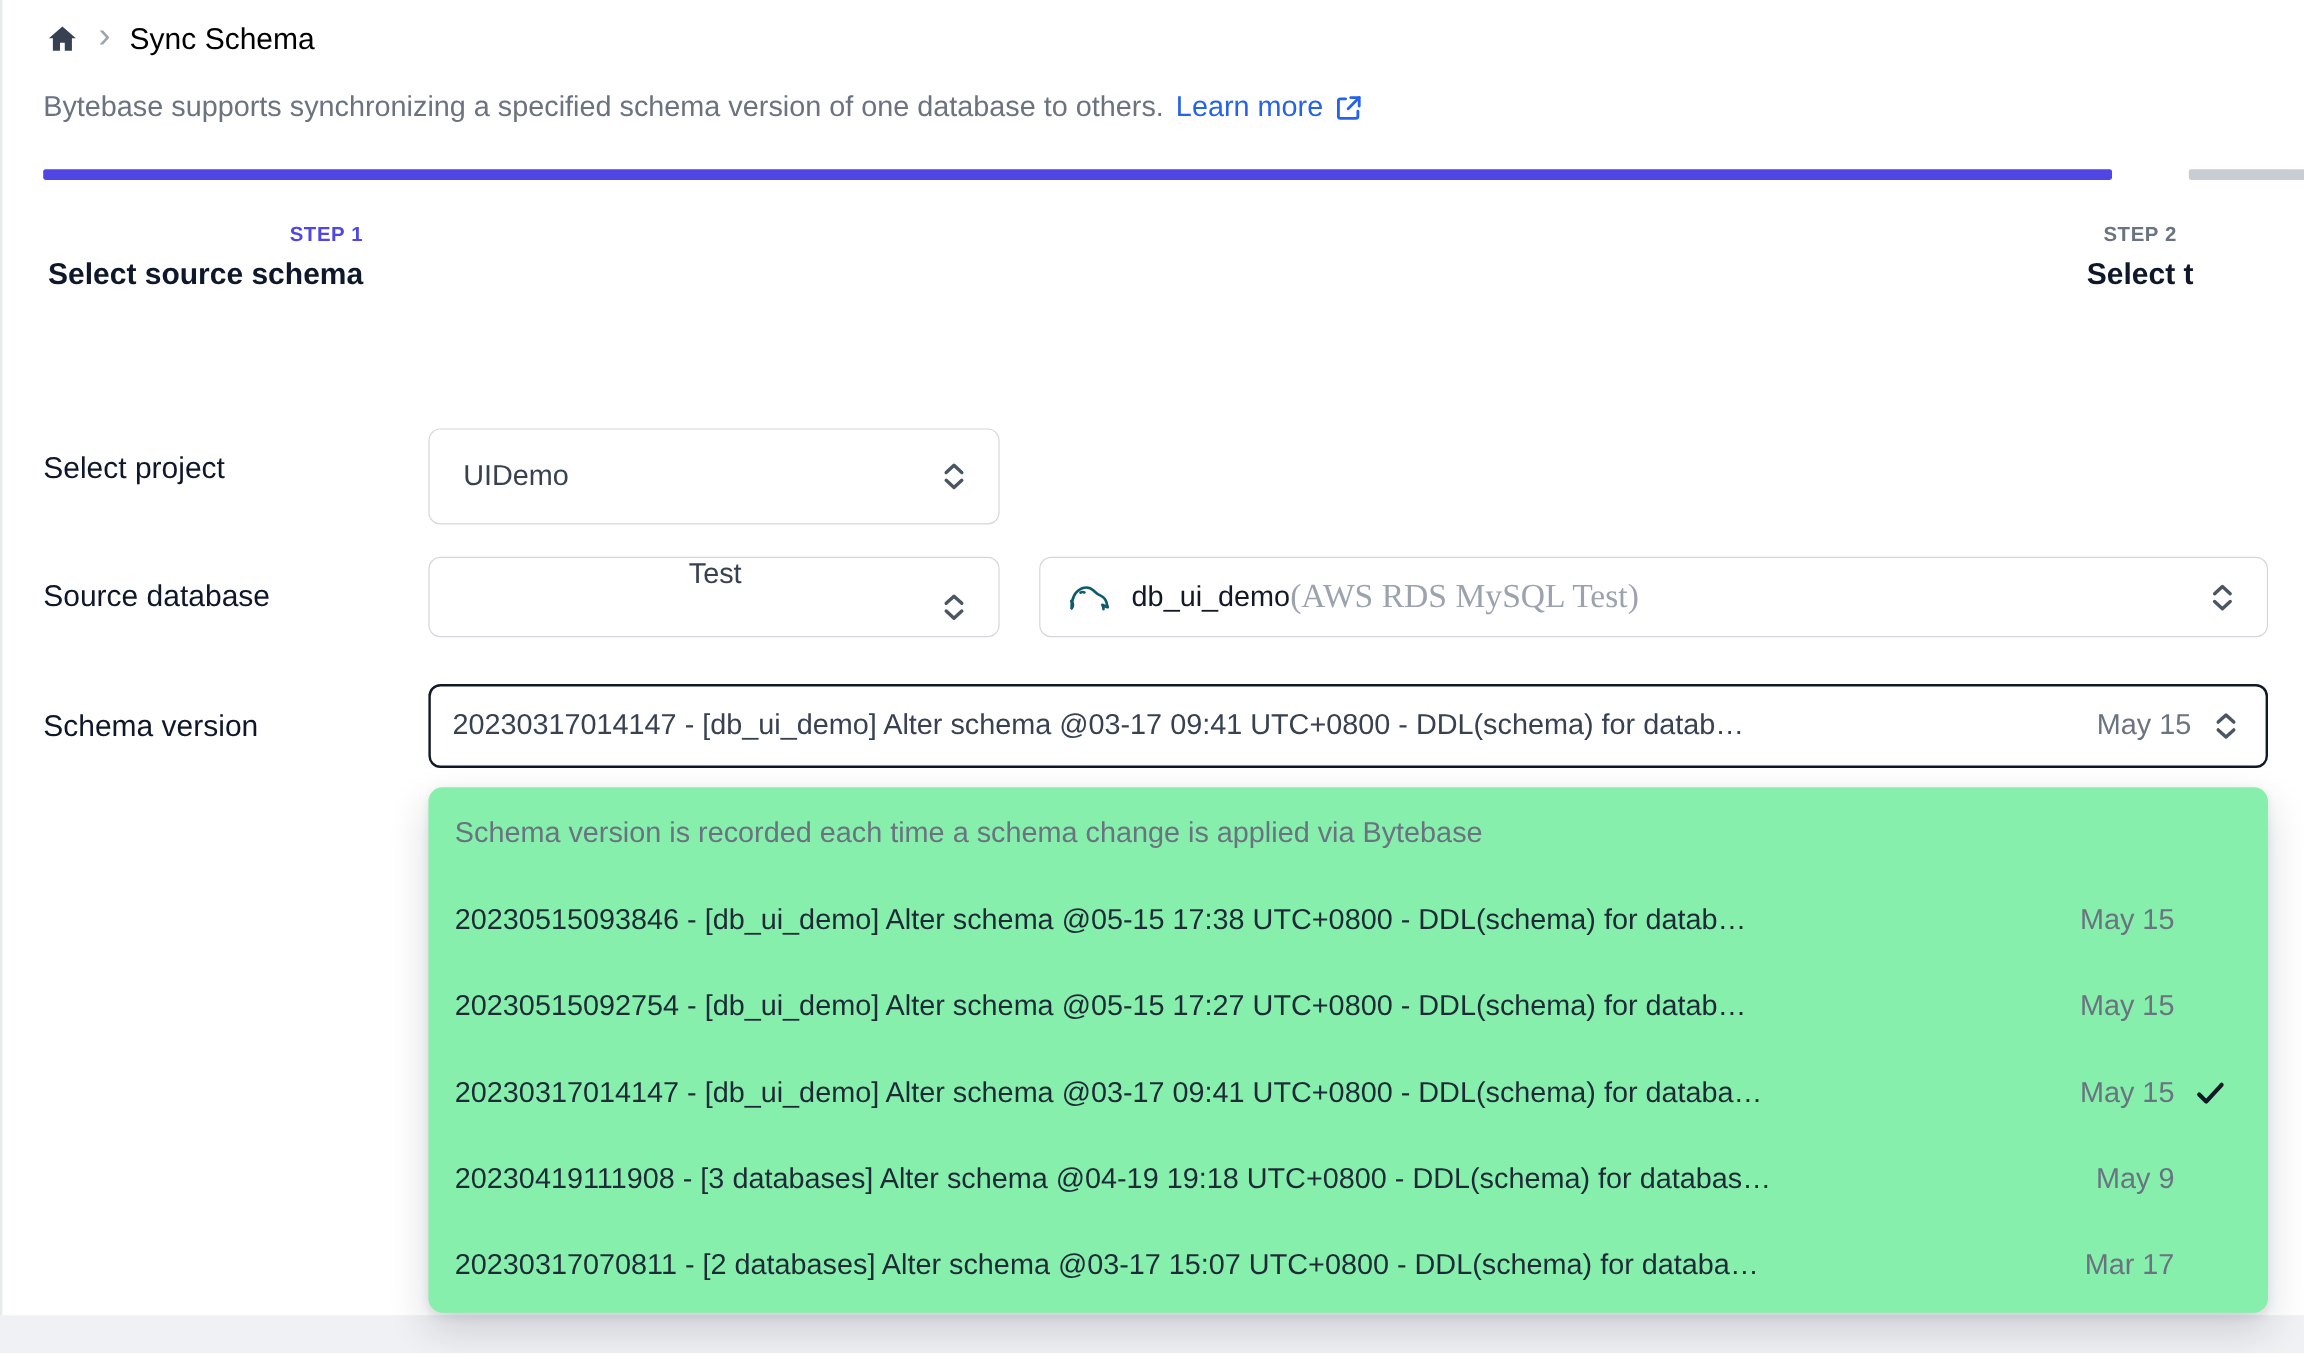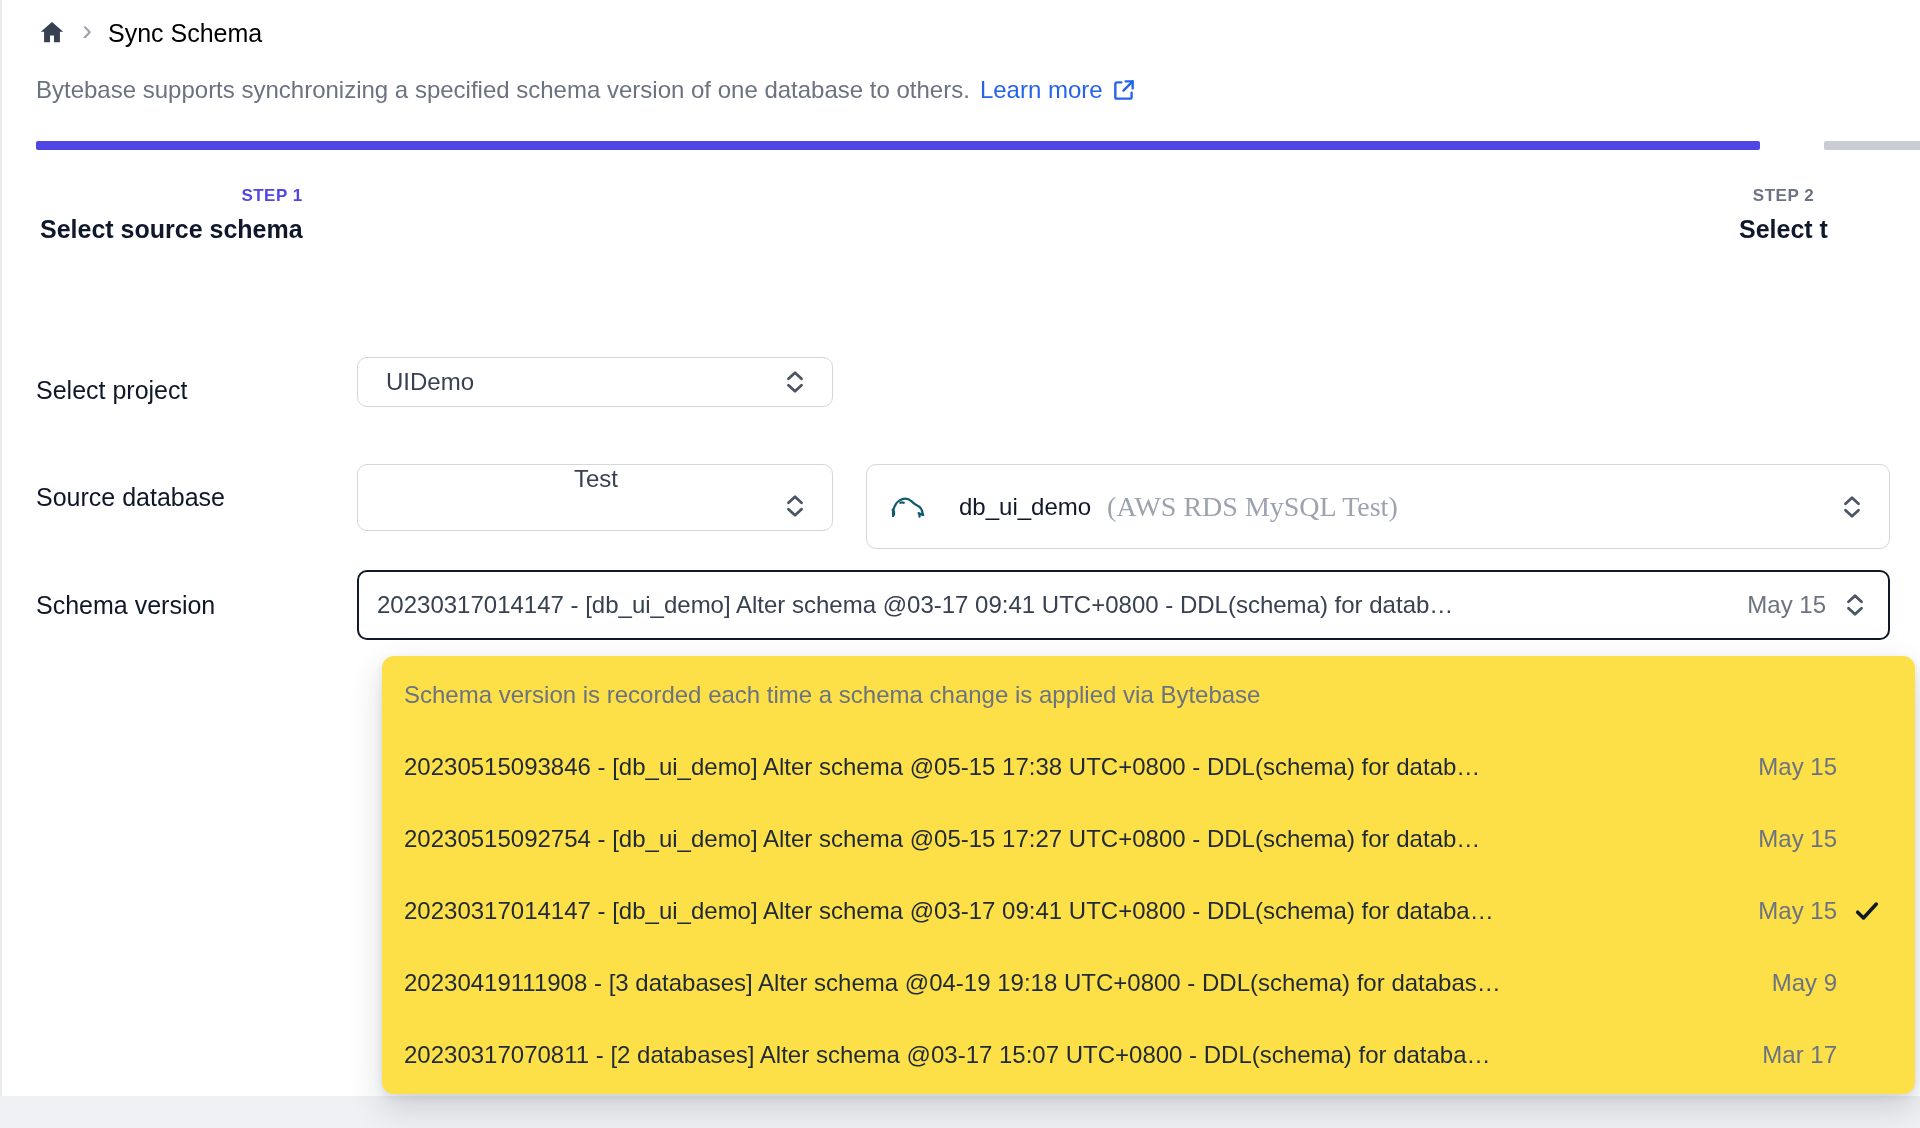--- a/index.html
+++ b/index.html
@@ -31,37 +31,37 @@
   .step-title{font-size:25px;font-weight:700;color:#0f172a;margin-top:9px;}
 
   
   .form-label{position:absolute;left:36px;display:flex;align-items:center;font-size:25px;font-weight:500;color:#0f172a;}
   .sel{position:absolute;box-sizing:border-box;background:#fff;border:1px solid #d3d6db;border-radius:10px;
        display:flex;align-items:center;cursor:pointer;}
   .sel-value{font-size:24px;color:#374151;}
   .chev{flex:none;margin-left:auto;}
 
   #label-project{top:357px;height:66px;}
-  #sel-project{left:357px;top:357px;width:476px;height:50px;padding:0 26px 0 28px;}
+  #sel-project{left:357px;top:357px;width:476px;height:80px;padding:0 26px 0 28px;}
 
   #label-source{top:464px;height:67px;}
   #sel-env{left:357px;top:464px;width:476px;height:67px;padding:0 26px 0 28px;flex-direction:column;}
-  #sel-db{left:866px;top:464px;width:1024px;height:85px;padding:0 26px 0 22px;gap:16px;}
+  #sel-db{left:866px;top:464px;width:1024px;height:67px;padding:0 26px 0 22px;gap:0;}
   .db-name{font-size:24px;color:#111827;margin-left:16px;white-space:nowrap;}
   .db-instance{font-size:28px;color:#9ca3af;white-space:nowrap;font-family:Liberation Serif, serif;}
 
   #label-version{top:570px;height:70px;}
   #sel-version{left:357px;top:570px;width:1533px;height:70px;border:2px solid #111827;padding:0 22px 0 18px;}
   .sel-long-text{flex:1;white-space:nowrap;overflow:hidden;font-size:24px;color:#374151;}
   .sel-date{font-size:24px;color:#6b7280;margin:0 18px 0 16px;white-space:nowrap;}
 
   
   .panel{position:absolute;left:357px;top:656px;width:1533px;height:438px;box-sizing:border-box;
-         background:#fde047;border-radius:12px;padding:3px 0;z-index:5;
-         box-shadow:0 14px 34px rgba(15,23,42,.16),0 3px 8px rgba(15,23,42,.08);margin-left:25px;}
+         background:#86efac;border-radius:12px;padding:3px 0;z-index:5;
+         box-shadow:0 14px 34px rgba(15,23,42,.16),0 3px 8px rgba(15,23,42,.08);}
   .note{height:72px;display:flex;align-items:center;padding:0 22px;font-size:24px;color:#6b7280;white-space:nowrap;overflow:hidden;}
   .opt{height:72px;display:flex;align-items:center;padding:0 26px 0 22px;font-size:24px;color:#1f2937;cursor:pointer;}
   .opt-text{flex:1;white-space:nowrap;overflow:hidden;}
   .opt-date{color:#6b7280;margin-right:8px;white-space:nowrap;}
   .opt-check{width:44px;display:flex;justify-content:center;flex:none;}
 
   .bottom-strip{position:absolute;left:0;top:1096px;width:100%;height:32px;background:#f0f1f4;z-index:1;}
 </style>
 </head>
 <body>

